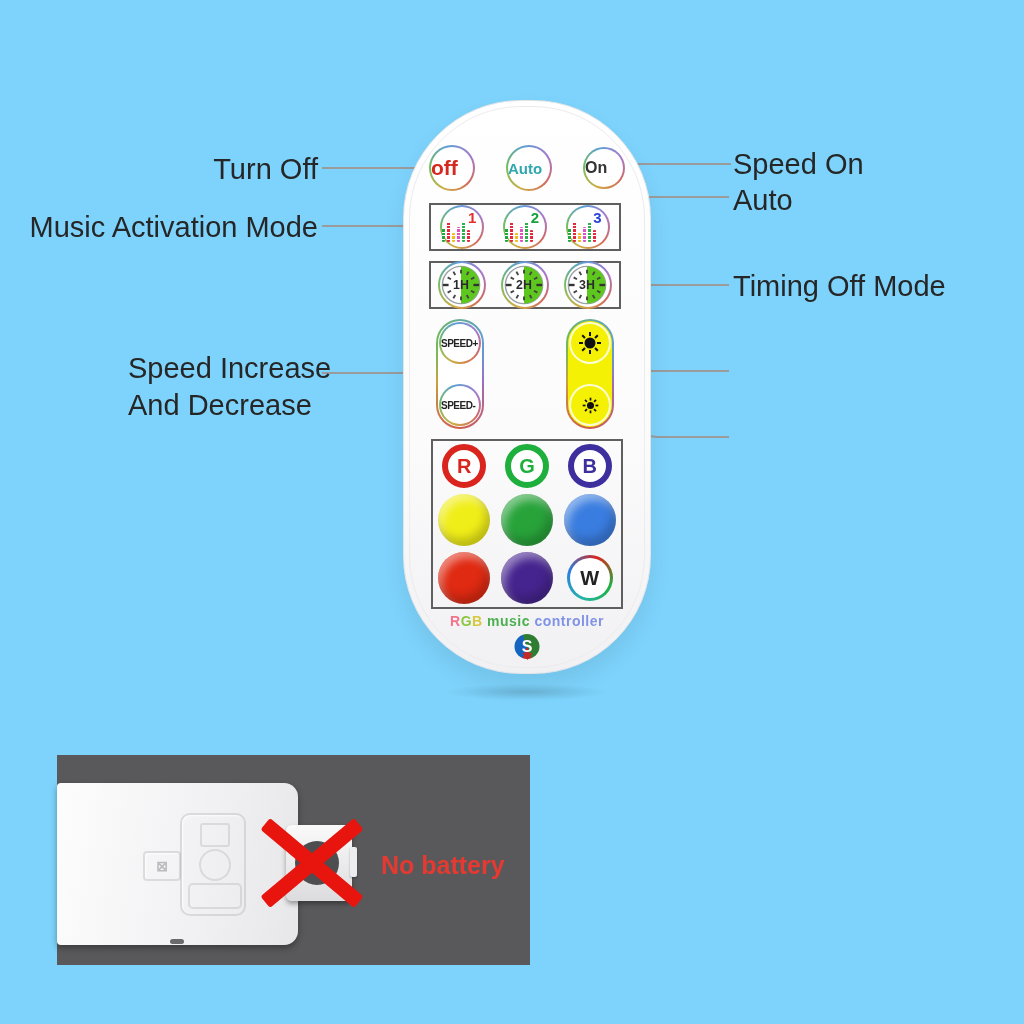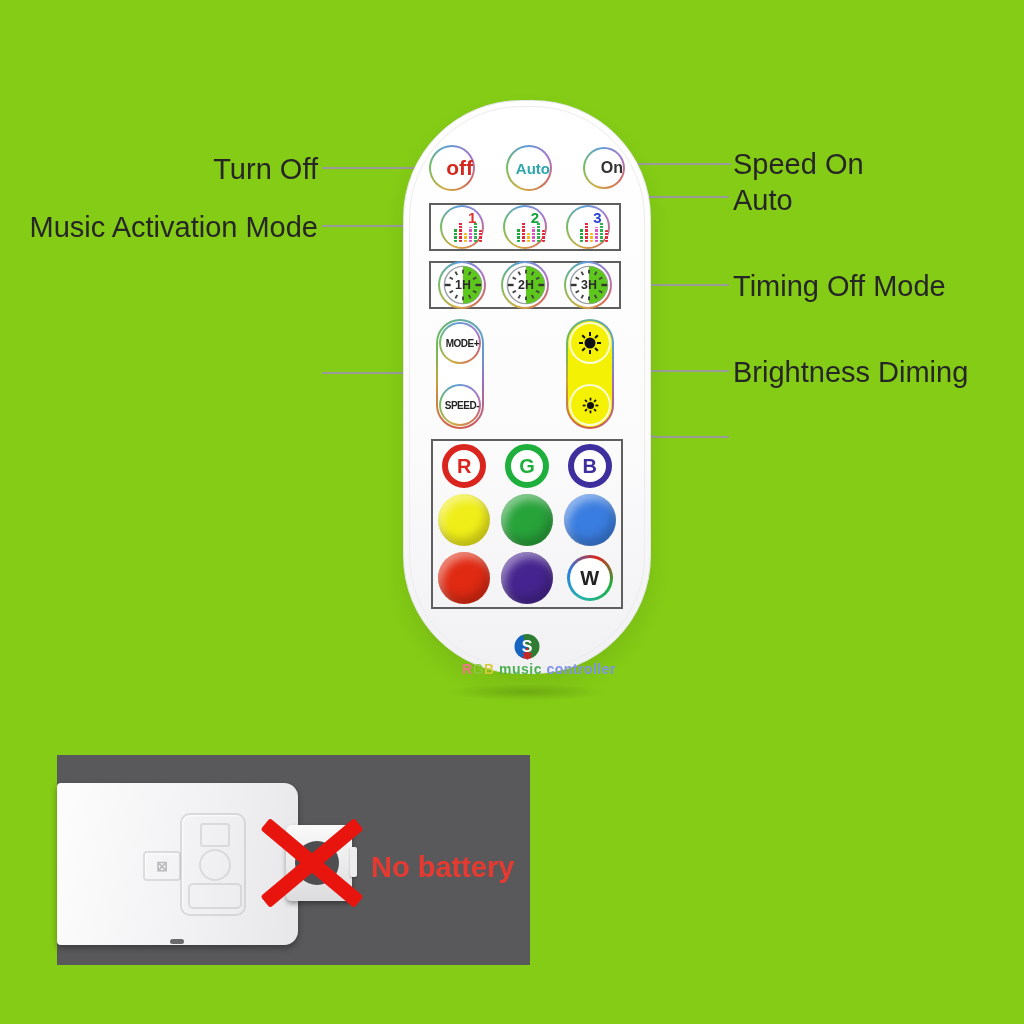--- a/index.html
+++ b/index.html
@@ -1,16 +1,16 @@
 <!DOCTYPE html>
 <html><head>
 <meta charset="utf-8">
 <style>
   html,body{margin:0;padding:0;background:#fff;font-family:"Liberation Sans",sans-serif;}
-  #canvas{position:relative;width:1024px;height:1024px;background:#84cc16;overflow:hidden;}
+  #canvas{position:relative;width:1024px;height:1024px;background:#7dd3fc;overflow:hidden;}
 
   
   .lbl{position:absolute;font-size:29px;color:#262626;white-space:nowrap;line-height:1.2;}
   .lbl.two-line{line-height:37px;}
 
   
   .lines{position:absolute;left:0;top:0;width:1024px;height:1024px;pointer-events:none;}
 
   
   .remote{position:absolute;left:403px;top:100px;width:246px;height:572px;
@@ -18,21 +18,21 @@
     border:1px solid #e3e4e6;border-radius:118px;
     box-shadow:0 12px 22px rgba(0,0,0,.08);}
   .remote::before{content:"";position:absolute;inset:5px;border:1px solid #ececee;border-radius:112px;pointer-events:none;}
   .remote-shadow{position:absolute;left:438px;top:683px;width:176px;height:18px;
     background:radial-gradient(ellipse at center,rgba(0,0,0,.15),rgba(0,0,0,0) 65%);border-radius:50%;}
 
   
   .ring{border-radius:50%;padding:2px;box-sizing:border-box;
     background:conic-gradient(from 130deg,#d26a5c,#cfae45,#74bd62,#5e9fd4,#a678cc,#d26a5c);}
   .ring .inner{position:relative;width:100%;height:100%;border-radius:50%;background:#fff;
-    display:flex;align-items:center;justify-content:flex-end;box-sizing:border-box;overflow:visible;}
+    display:flex;align-items:center;justify-content:flex-start;box-sizing:border-box;overflow:visible;}
   .s42{width:42px;height:42px}.s44{width:44px;height:44px}.s46{width:46px;height:46px}.s48{width:48px;height:48px}
 
   .row-power{position:absolute;left:25px;top:44px;width:196px;display:flex;justify-content:space-between;align-items:center;}
   .off-text{color:#d5281e;font-size:21px;font-weight:700;}
   .auto-text{color:#2fa7ae;font-size:15px;font-weight:700;}
   .on-text{color:#333;font-size:16px;font-weight:700;}
 
   .frame{position:absolute;left:25px;width:192px;border:2px solid #5f5f5f;box-sizing:border-box;
     display:flex;justify-content:space-around;align-items:center;}
   .frame.music{top:102px;height:48px;}
@@ -65,21 +65,21 @@
     display:grid;grid-template-columns:repeat(3,1fr);place-items:center;}
   .rgb-ring{width:44px;height:44px;border-radius:50%;border:6px solid #888;background:#fff;box-sizing:border-box;
     display:flex;align-items:center;justify-content:center;font-size:20px;font-weight:700;}
   .solid{width:52px;height:52px;border-radius:50%;
     box-shadow:inset -4px -7px 10px rgba(0,0,0,.22),inset 4px 6px 8px rgba(255,255,255,.45);}
   .w-ring{width:46px;height:46px;border-radius:50%;padding:3px;box-sizing:border-box;
     background:conic-gradient(from 20deg,#d9251d,#1faf3c,#27b5a8,#2a7de0,#d9251d);}
   .w-ring .winner{width:100%;height:100%;border-radius:50%;background:#fff;display:flex;align-items:center;
     justify-content:center;font-size:20px;font-weight:700;color:#222;}
 
-  .brand{position:absolute;top:512px;left:12px;width:100%;text-align:center;font-size:14px;font-weight:700;letter-spacing:.5px;margin-top:48px;}
+  .brand{position:absolute;top:512px;left:0;width:100%;text-align:center;font-size:14px;font-weight:700;letter-spacing:.5px;}
   .logo{position:absolute;top:533px;left:50%;transform:translateX(-50%);width:25px;height:25px;border-radius:50%;
     background:conic-gradient(from 0deg,#2e7d32 20deg 160deg,#c62828 160deg 200deg,#1565c0 200deg 340deg,#2e7d32 340deg);
     display:flex;align-items:center;justify-content:center;color:#fff;font-weight:700;font-size:16px;}
   .logo::after{content:"";position:absolute;left:50%;bottom:-6px;transform:translateX(-50%);
     border:5px solid transparent;border-top:7px solid #c62828;}
 
   
   .photo{position:absolute;left:57px;top:755px;width:473px;height:210px;background:#59595b;}
   .plate{position:absolute;left:0;top:28px;width:241px;height:162px;border-radius:4px 14px 14px 4px;
     background:linear-gradient(100deg,#fdfdfd 0%,#f2f2f4 55%,#e7e7e9 100%);box-shadow:0 3px 6px rgba(0,0,0,.35);}
@@ -92,21 +92,21 @@
   .e-bar{position:absolute;left:6px;top:68px;width:50px;height:22px;border:2px solid rgba(130,130,136,.2);border-radius:5px;}
   .plate-notch{position:absolute;left:113px;top:156px;width:14px;height:5px;border-radius:3px;background:#6a6a6c;}
   .tray{position:absolute;left:229px;top:70px;width:66px;height:76px;border-radius:6px;
     background:linear-gradient(180deg,#fafafa,#dcdcde);box-shadow:0 3px 5px rgba(0,0,0,.35);}
   .tray-hole{position:absolute;left:9px;top:16px;width:44px;height:44px;border-radius:50%;background:#4e4e50;}
   .tray-clip{position:absolute;right:-5px;top:22px;width:7px;height:30px;border-radius:2px;background:#ededef;box-shadow:0 1px 2px rgba(0,0,0,.3);}
   .xmark{position:absolute;left:205px;top:64px;width:100px;height:88px;}
   .xbar{position:absolute;left:50%;top:50%;width:122px;height:15px;background:#e8150f;border-radius:3px;}
   .xbar.a{transform:translate(-50%,-50%) rotate(40deg);}
   .xbar.b{transform:translate(-50%,-50%) rotate(-40deg);}
-  .no-batt{position:absolute;left:314px;top:96px;font-size:29px;font-weight:700;color:#e53a31;white-space:nowrap;}
+  .no-batt{position:absolute;left:324px;top:96px;font-size:25px;font-weight:700;color:#e53a31;white-space:nowrap;}
 </style>
 </head>
 <body>
 
 <div id="canvas">
 
   <svg class="lines" viewBox="0 0 1024 1024">
     <polyline points="322,168 437,168" fill="none" stroke="#9b9b9b" stroke-width="2"></polyline>
     <polyline points="613,164 731,164" fill="none" stroke="#9b9b9b" stroke-width="2"></polyline>
     <polyline points="542,187 640,197 729,197" fill="none" stroke="#9b9b9b" stroke-width="2"></polyline>
@@ -115,21 +115,24 @@
     <polyline points="322,373 436,373" fill="none" stroke="#9b9b9b" stroke-width="2"></polyline>
     <polyline points="616,371 729,371" fill="none" stroke="#9b9b9b" stroke-width="2"></polyline>
     <polyline points="549,424 657,437 729,437" fill="none" stroke="#9b9b9b" stroke-width="2"></polyline>
   </svg>
 
   <div class="lbl" style="right:706px;top:152px">Turn Off</div>
   <div class="lbl" style="left:733px;top:147px">Speed On</div>
   <div class="lbl" style="left:733px;top:183px">Auto</div>
   <div class="lbl" style="right:706px;top:210px">Music Activation Mode</div>
   <div class="lbl" style="left:733px;top:269px">Timing Off Mode</div>
-  <div class="lbl" style="left:733px;top:355px">Brightness Diming</div>
+  <div class="lbl two-line" style="left:128px;top:350px">
+    <div>Speed Increase</div>
+    <div>And Decrease</div>
+  </div>
 
   <div class="remote">
 
     <div class="row-power">
       <div class="ring s46">
         <div class="inner">
             <span class="off-text">off</span>
           </div>
       </div>
       <div class="ring s46">
@@ -255,21 +258,21 @@
             <text x="22" y="26.5" text-anchor="middle" font-size="13" font-weight="bold" fill="#2b2b2b">3H</text>
           </svg>
         </div>
       </div>
     </div>
 
     <div class="pill" style="left:32px;top:218px">
       <div class="pill-inner">
         <div class="ring s42">
           <div class="inner">
-              <span>MODE+</span>
+              <span>SPEED+</span>
             </div>
         </div>
         <div class="ring s42">
           <div class="inner">
               <span>SPEED-</span>
             </div>
         </div>
       </div>
     </div>
 

